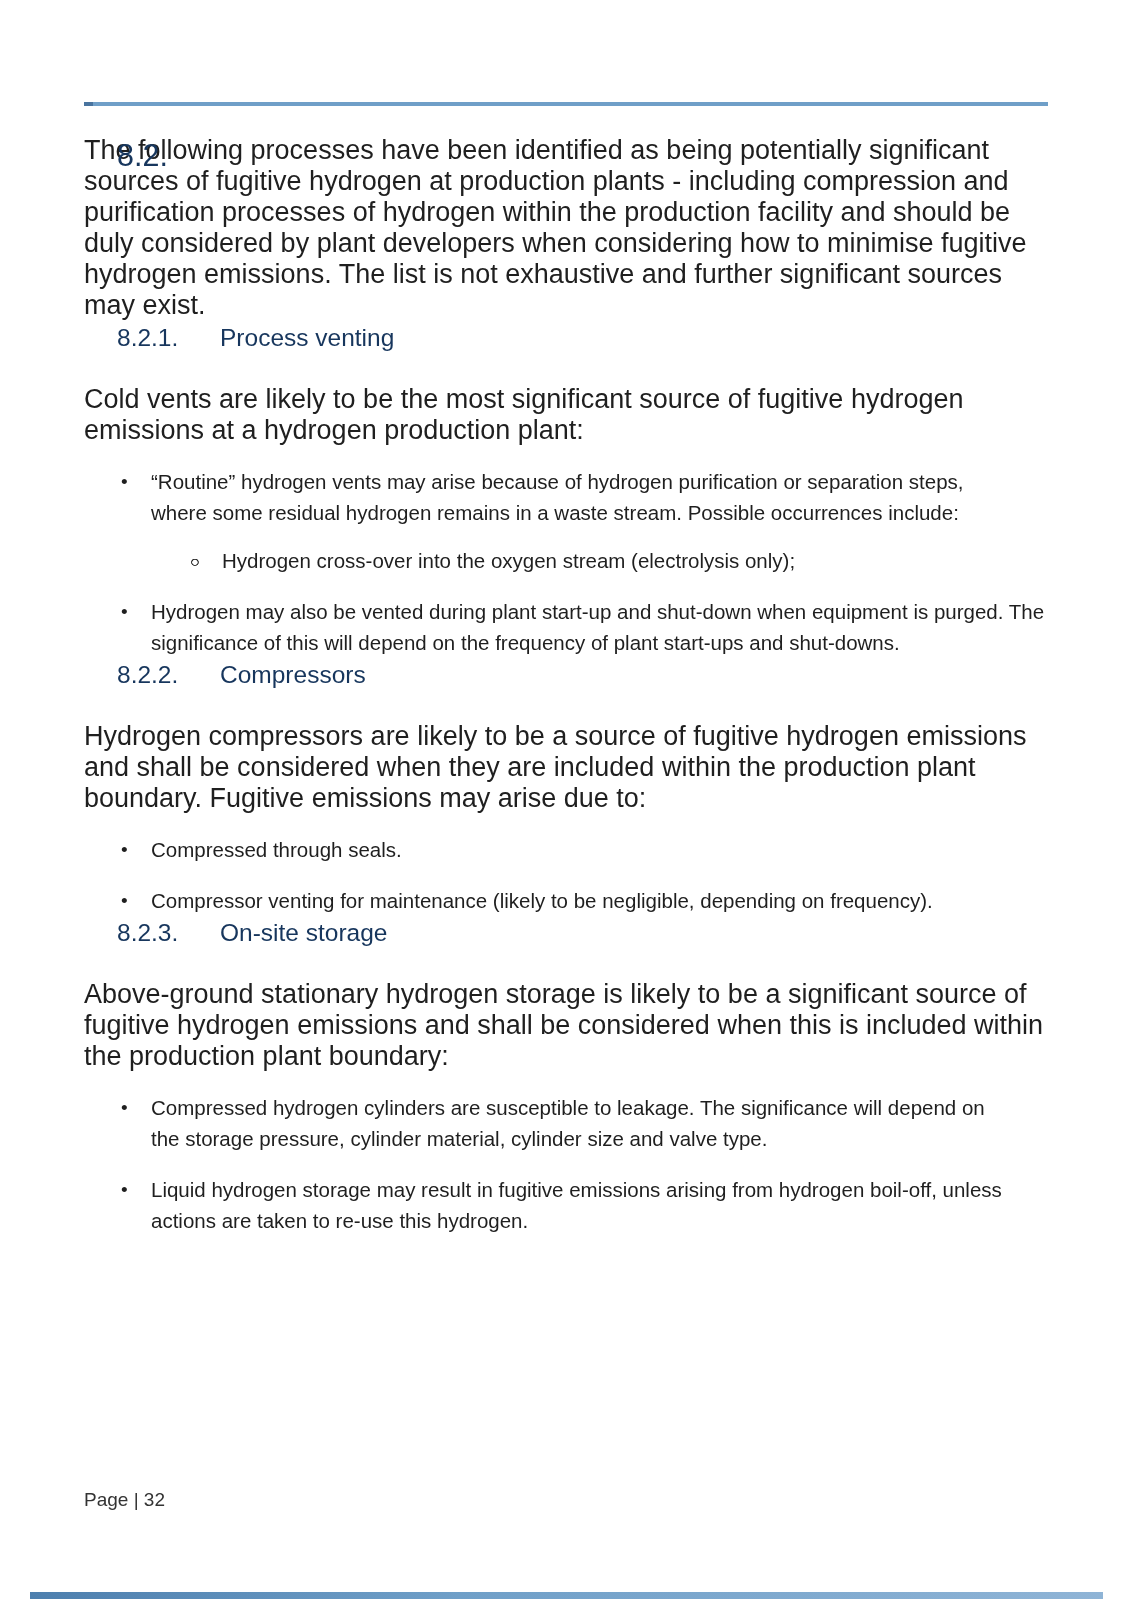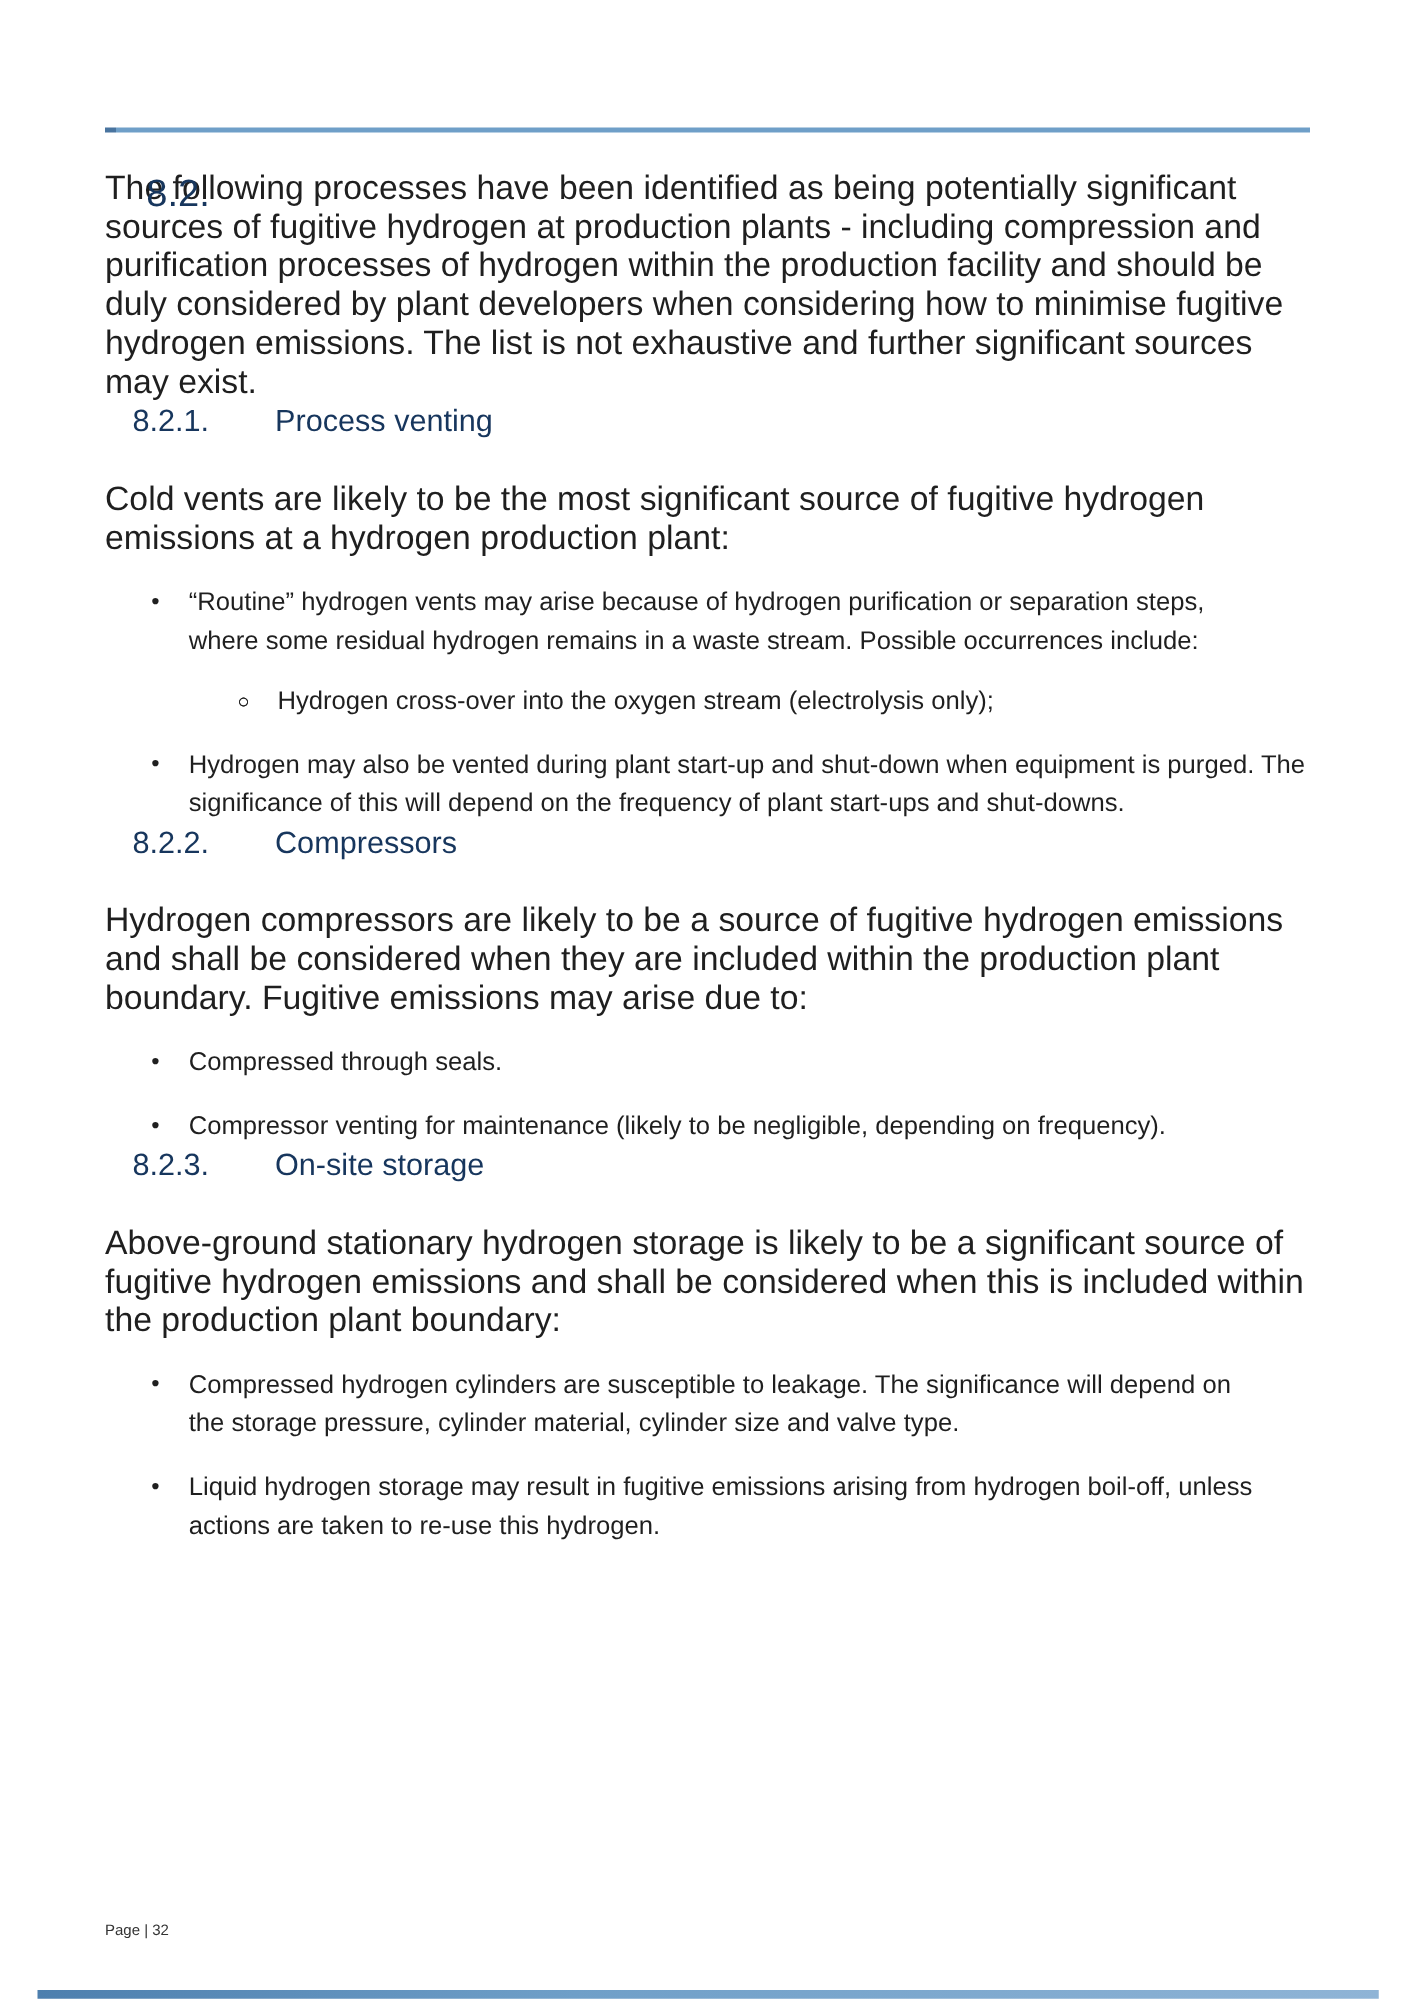--- a/index.html
+++ b/index.html
@@ -40,21 +40,21 @@
   }
   h2.doc-h2 {
     margin: 0;
     font-weight: 400;
     font-size: 24.5px;
     line-height: 34px;
     color: #17365d;
     position: relative;
     padding-left: 136px;
   }
-  .h2-num { position: absolute; left: 22px; top: 0; }
+  .h2-num { position: absolute; left: 33px; top: 0; }
   .mt-h2-first { margin-top: 24px; }
   .mt-h2 { margin-top: 62px; }
   .lead { margin-top: 25px; }
   .li {
     position: relative;
     padding-left: 67px;
     font-size: 20.5px;
     line-height: 31px;
     margin-top: 20px;
   }
@@ -73,24 +73,23 @@
   .li2 .marker {
     position: absolute;
     left: 106px; top: 1px;
     font-size: 16px;
   }
   .w820 .li-text { display: inline-block; max-width: 822px; vertical-align: top; }
   .w845 .li-text { display: inline-block; max-width: 845px; vertical-align: top; }
   .footer {
     position: absolute;
     left: 84px; top: 1489px;
-    font-size: 12px;
+    font-size: 19px;
     line-height: 22px;
     color: #333333;
-    margin-top: 44px;
   }
   .bottom-bar {
     position: absolute;
     left: 30px; top: 1592px;
     width: 1073px; height: 7px;
     background: linear-gradient(to right, #4d7fae, #6f9fc8 40%, #8fb4d6);
   }
 </style>
 </head>
 <body>

